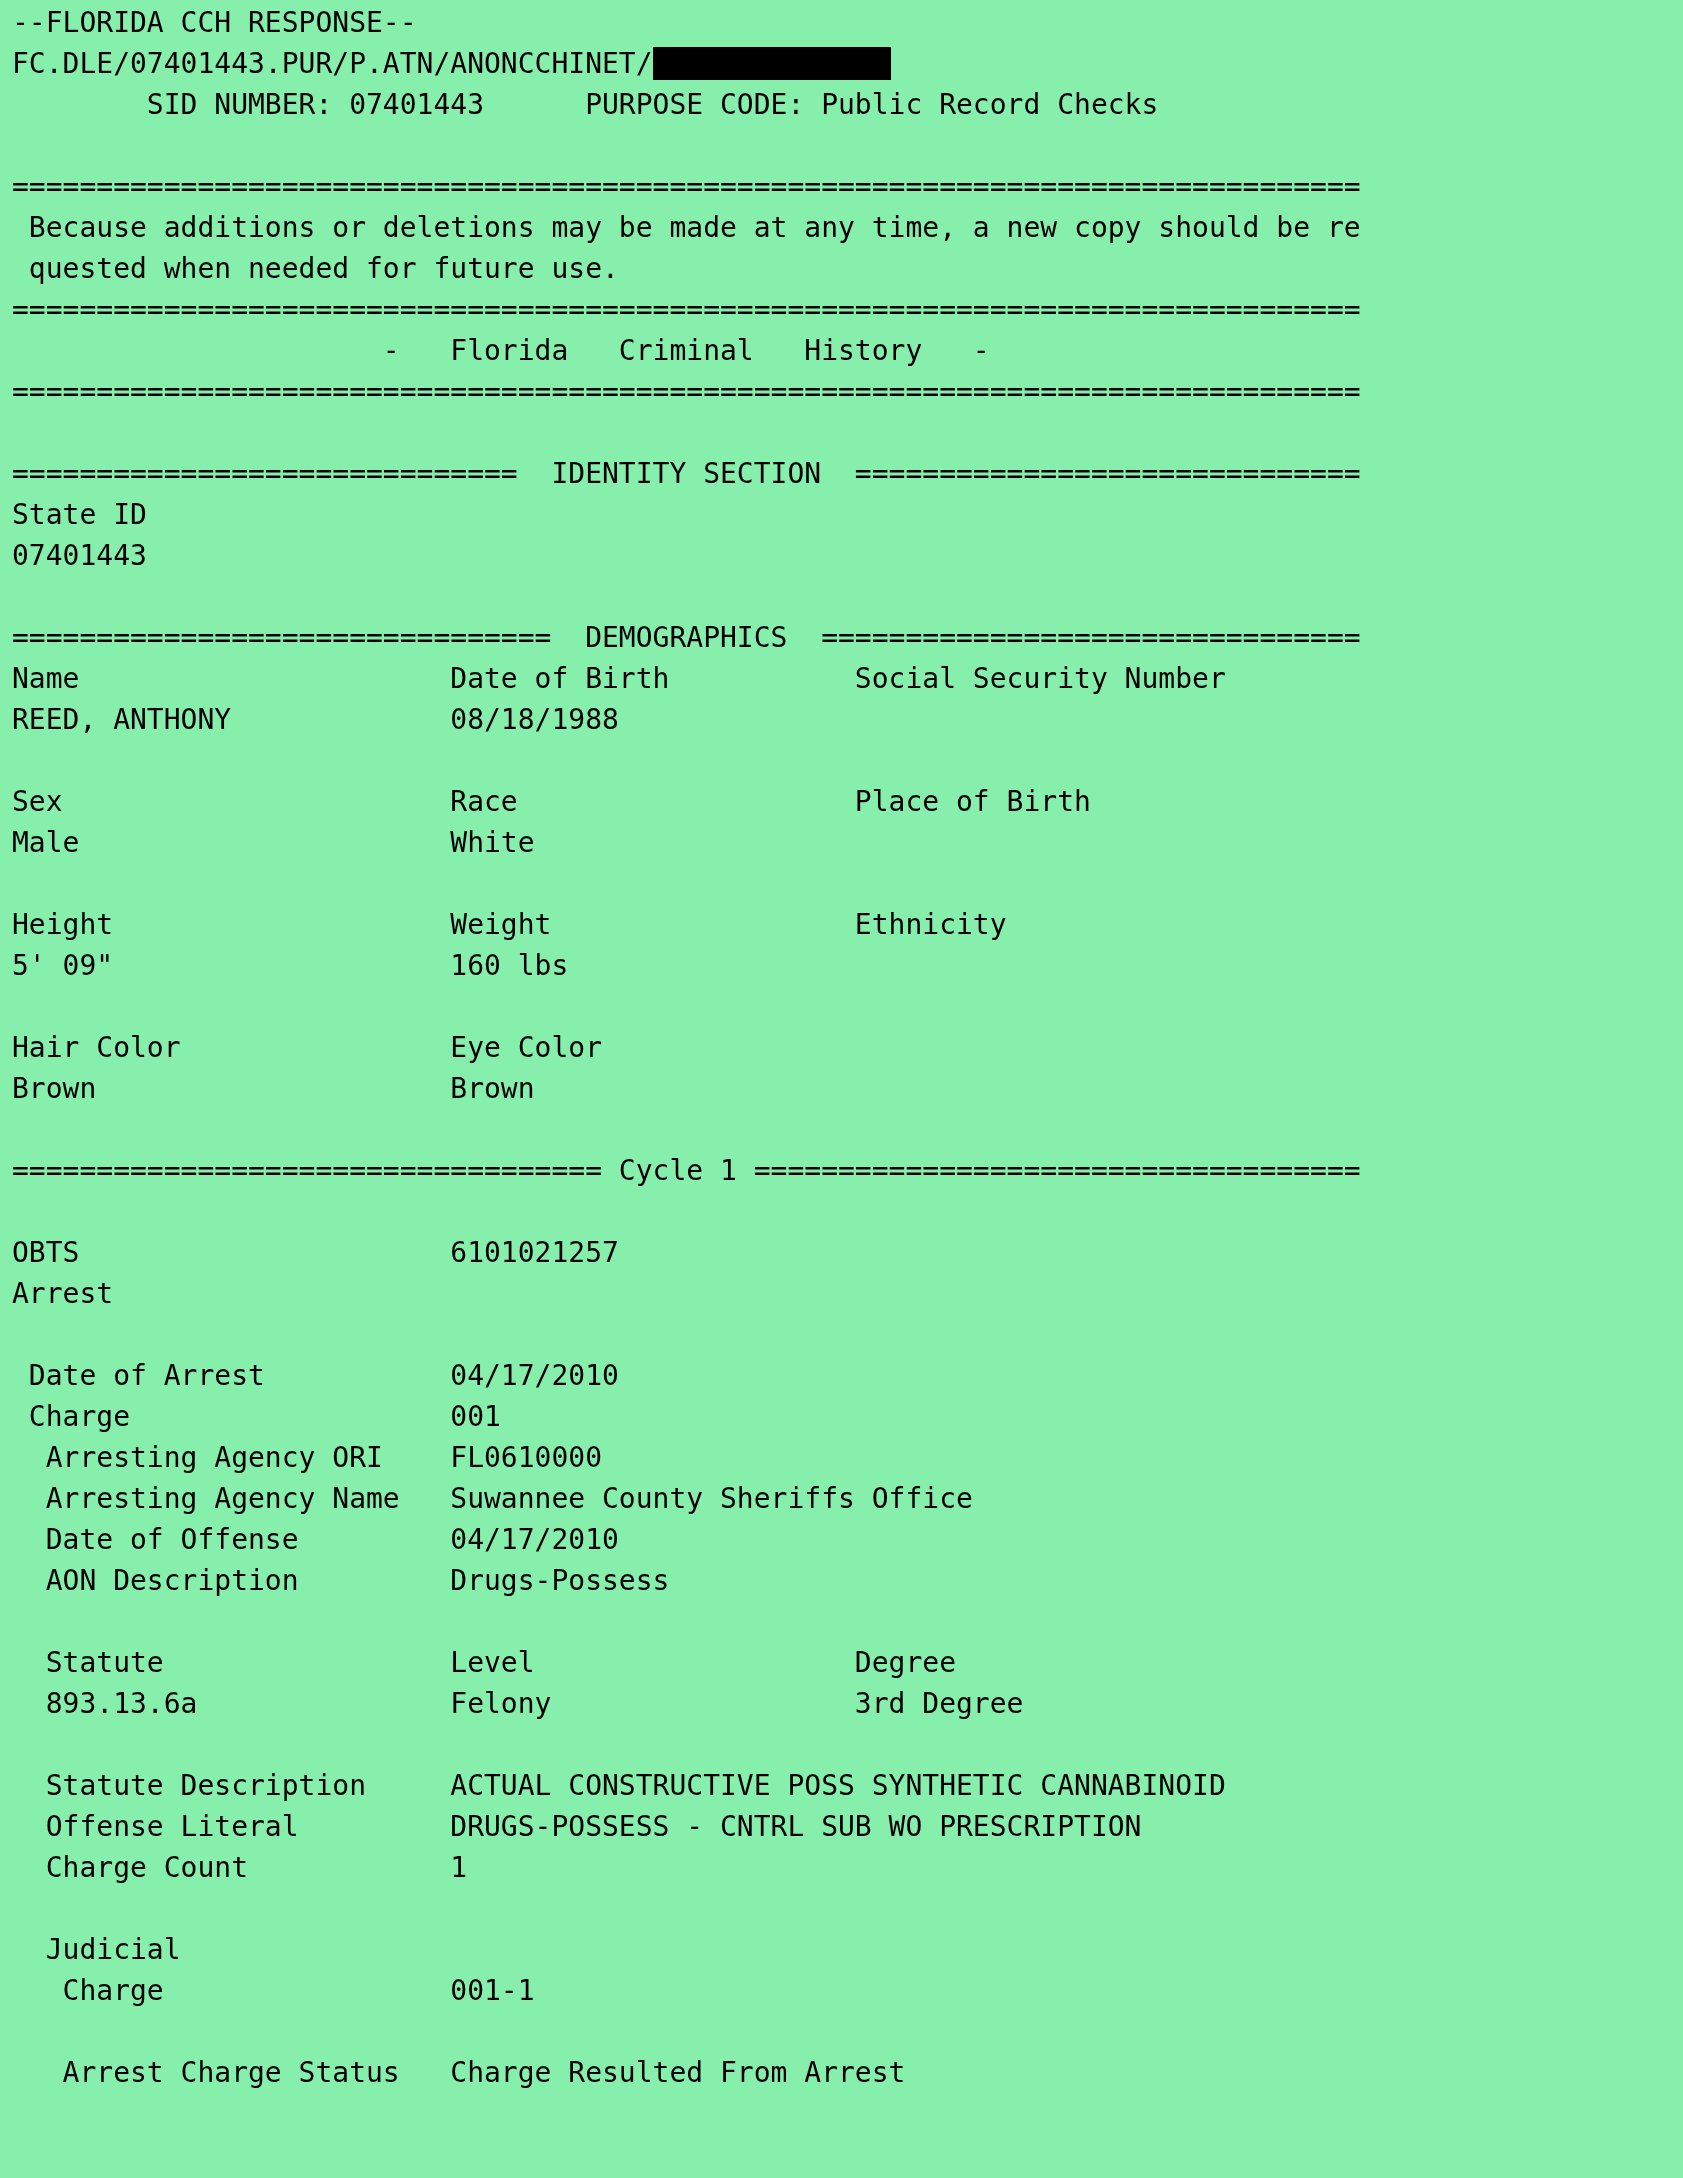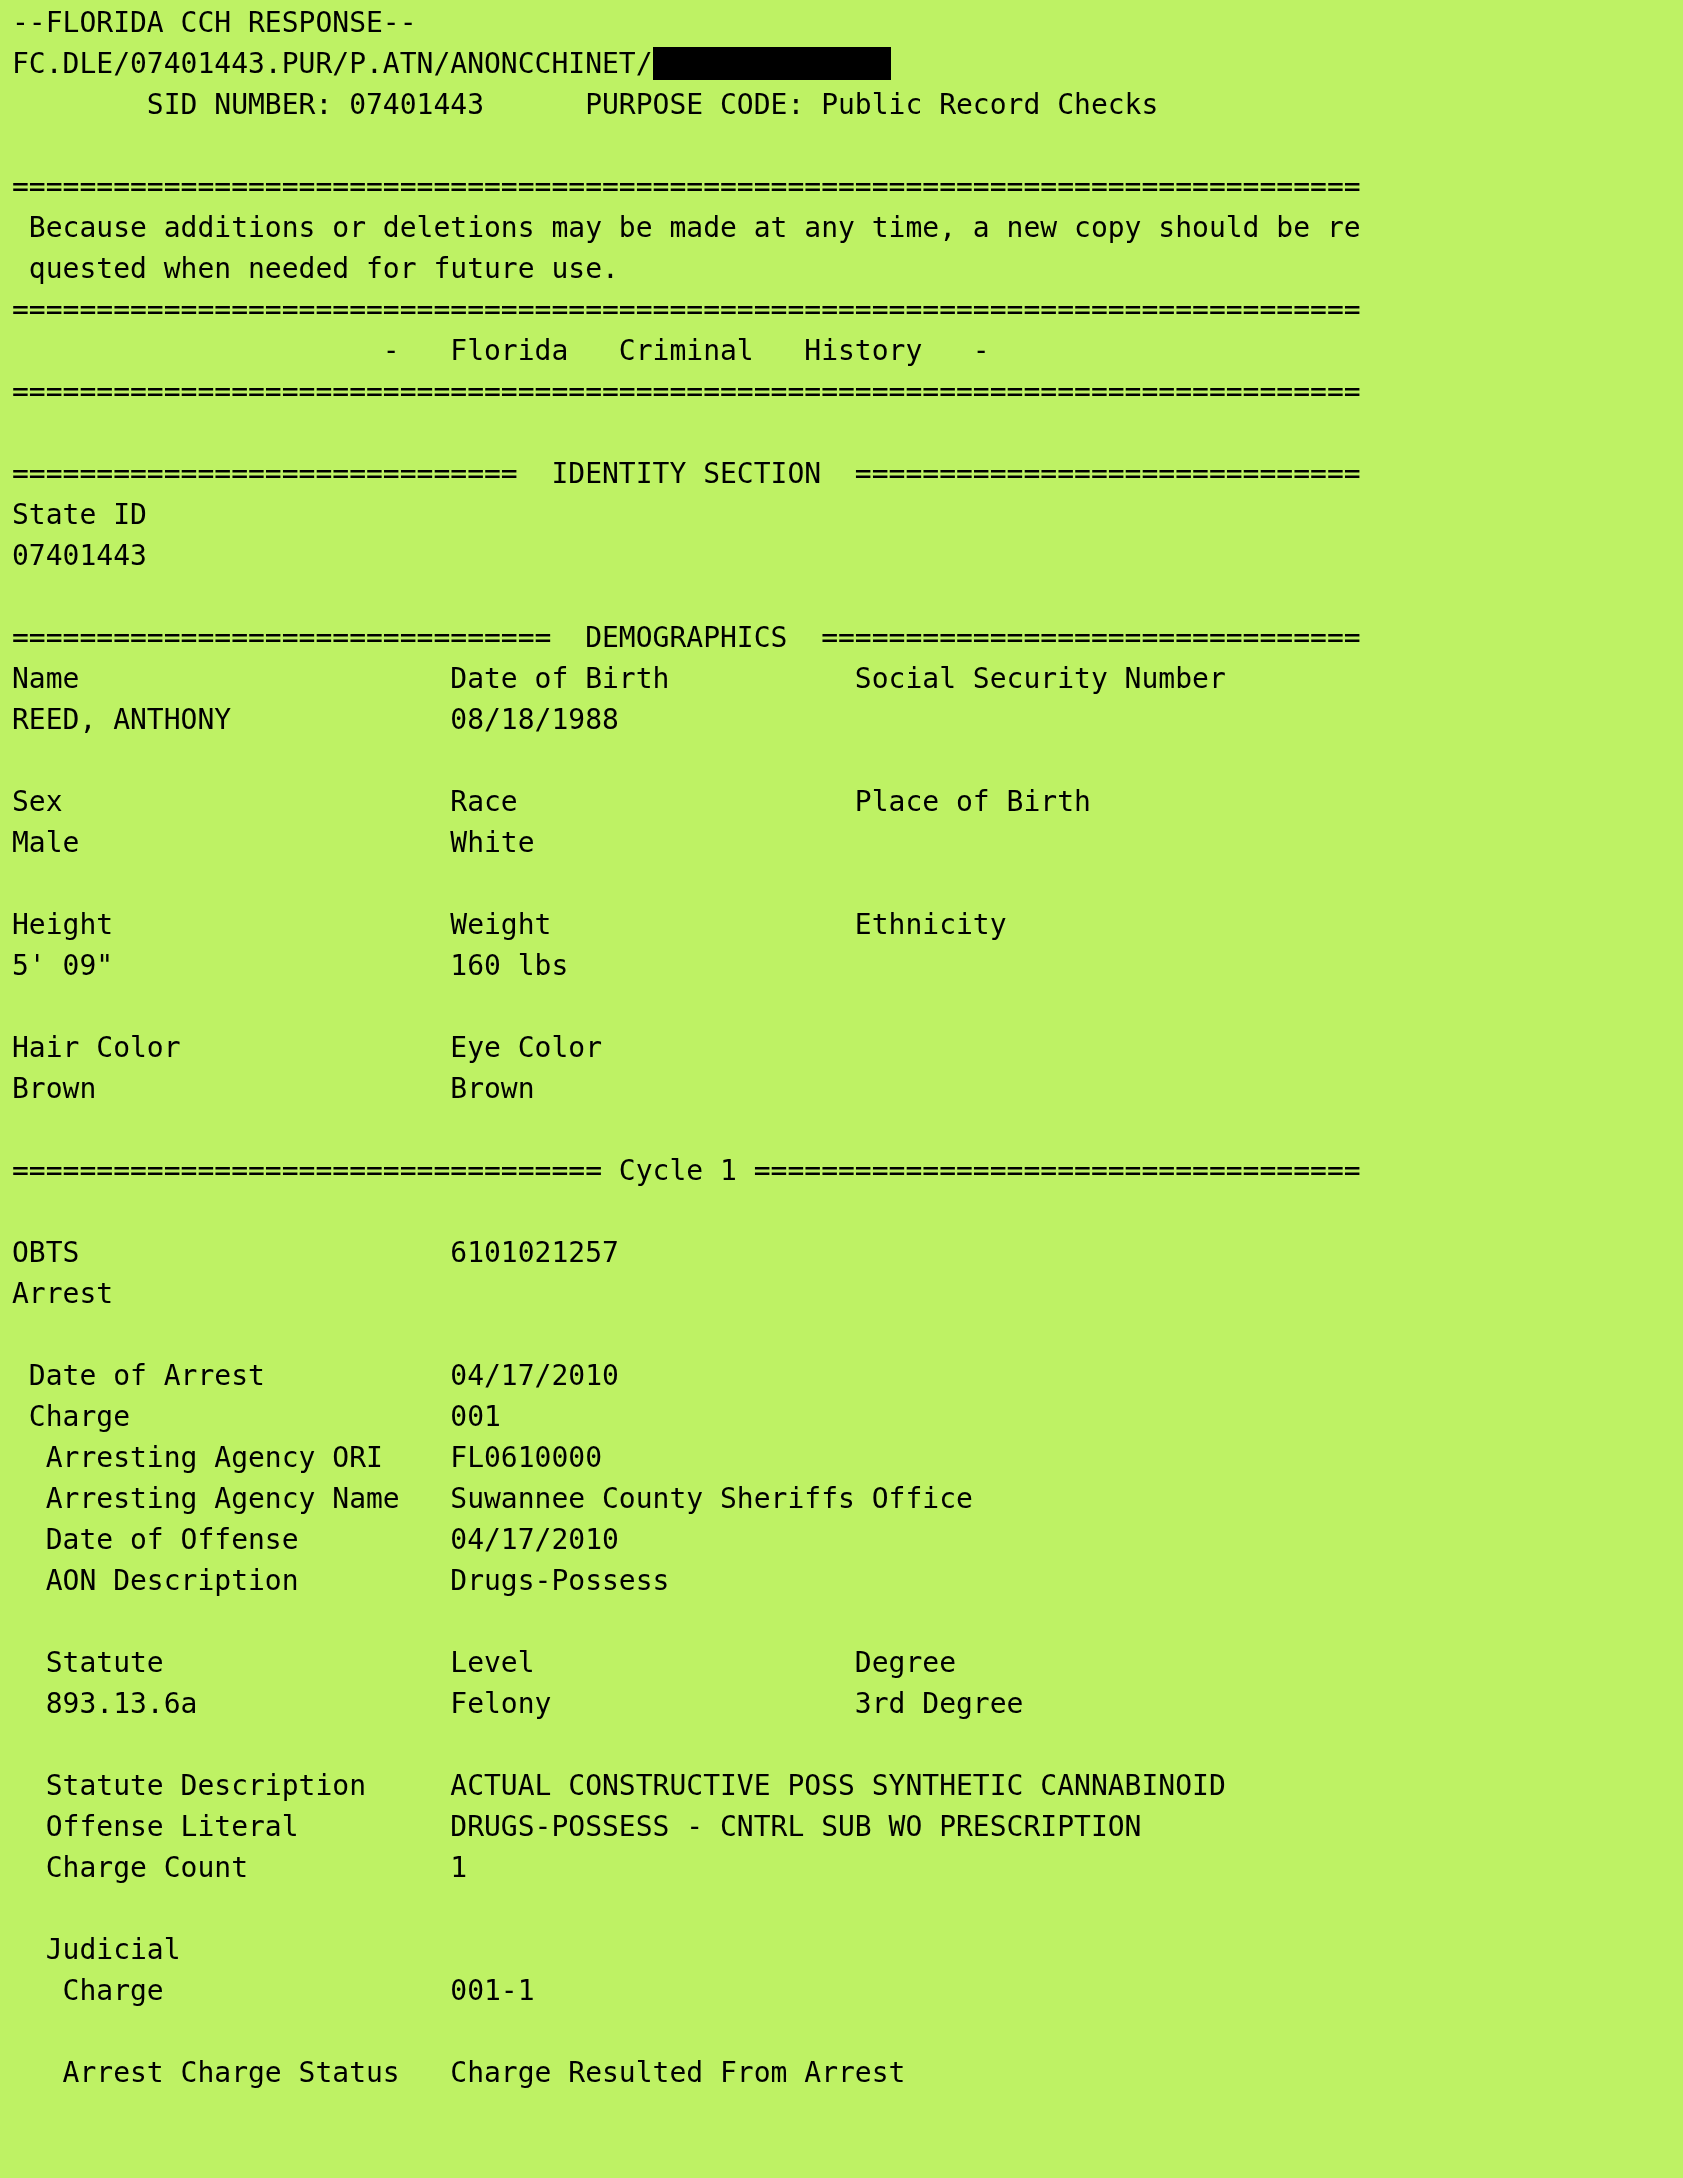--- a/index.html
+++ b/index.html
@@ -1,20 +1,20 @@
 <!DOCTYPE html>
 <html><head>
 <meta charset="utf-8">
 <style>
   html, body { margin: 0; padding: 0; background: #ffffff; }
   .page {
     position: relative;
     width: 1683px;
     height: 2178px;
-    background: #bef264;
+    background: #86efac;
     overflow: hidden;
   }
   .doc {
     position: absolute;
     left: 12px;
     top: 2px;
     font-family: "DejaVu Sans Mono", monospace;
     font-size: 28px;
     line-height: 41px;
     color: #000000;

